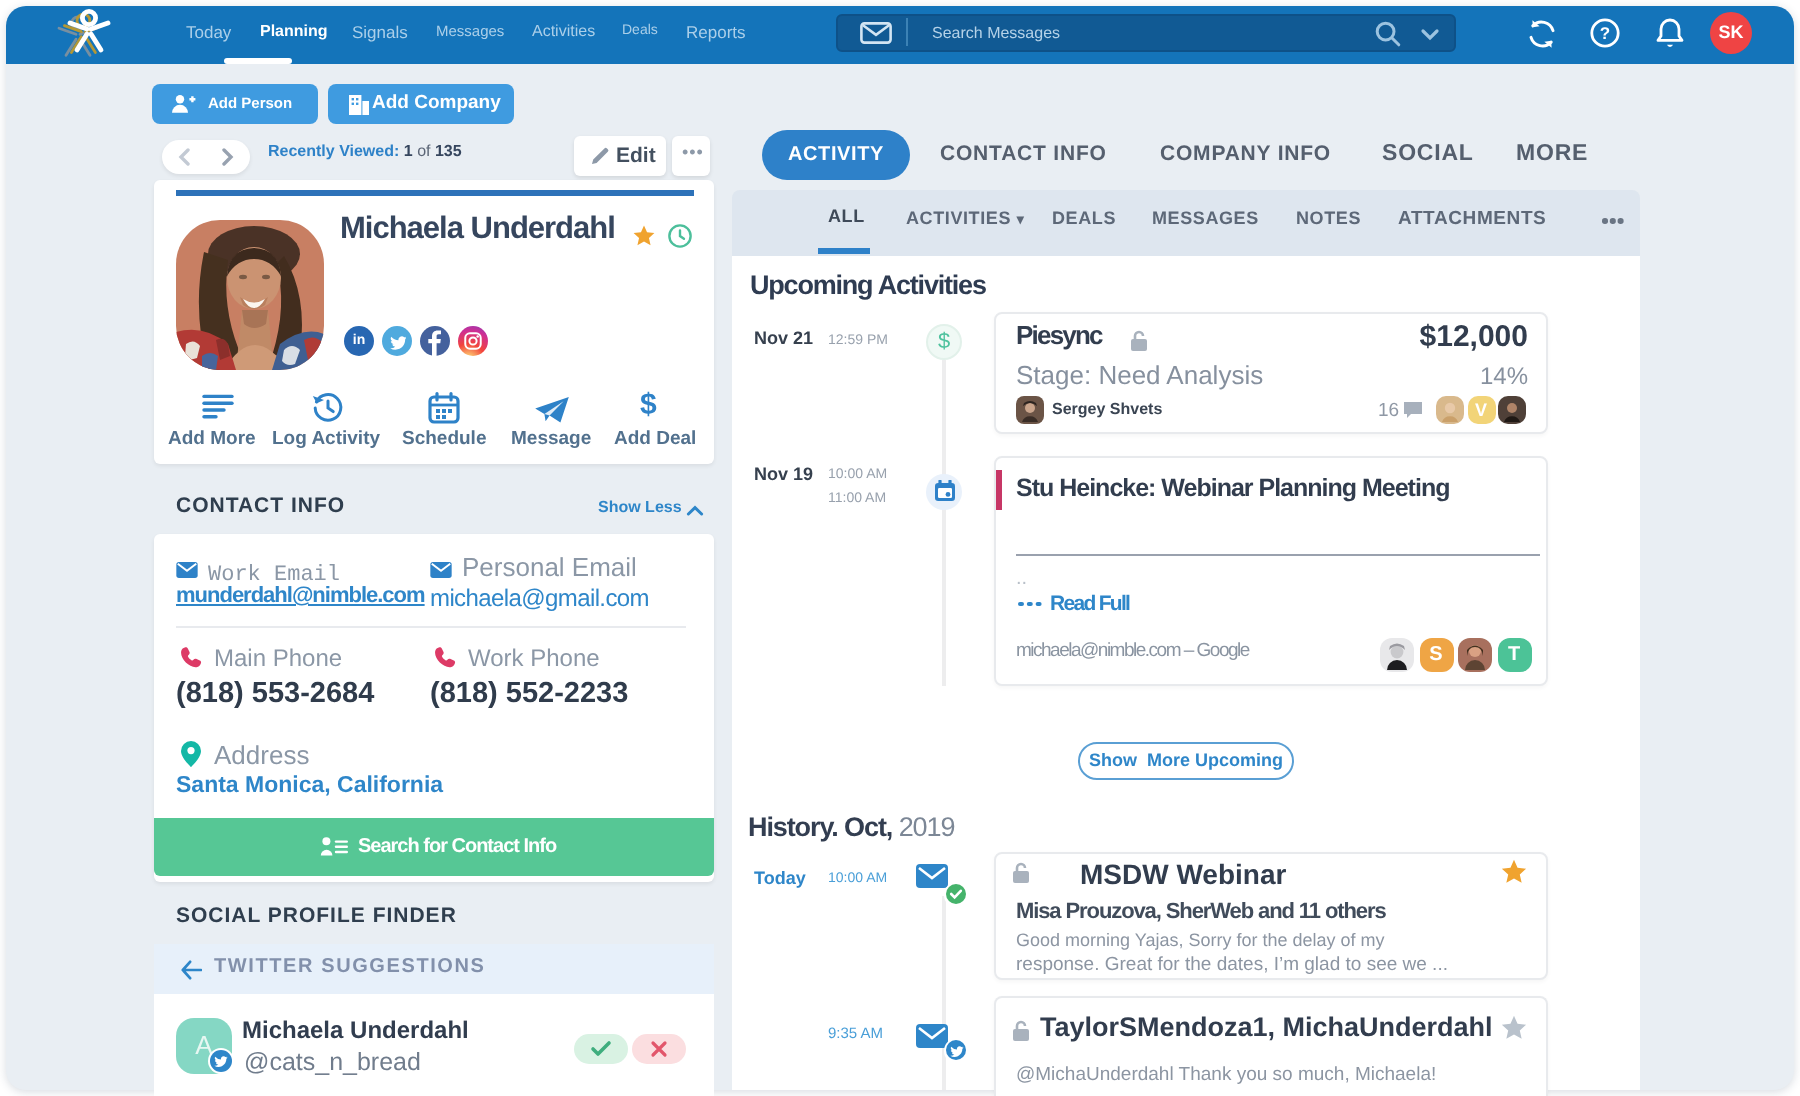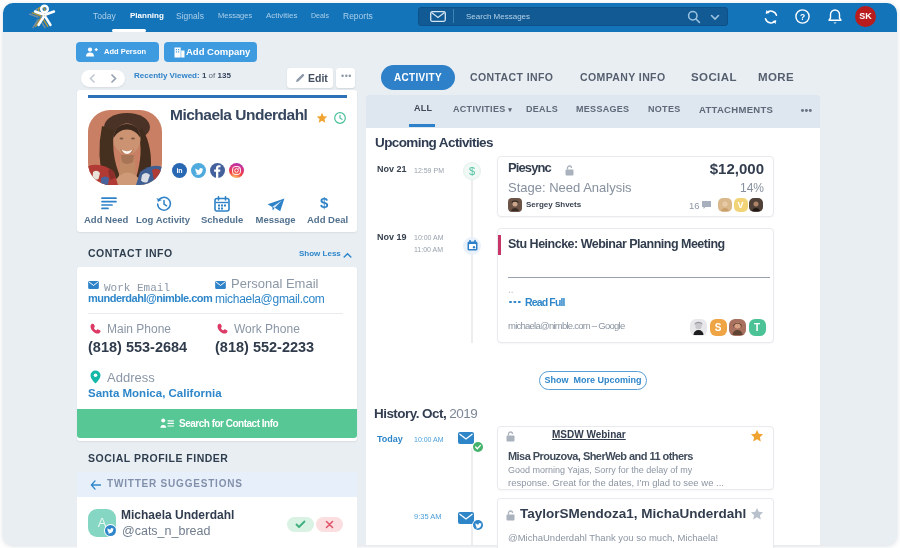--- a/index.html
+++ b/index.html
@@ -60,21 +60,21 @@
   <path d="M12.8 14.9 L12.6 11.4 L9.2 11.9 Z" fill="#fff"></path>
 </svg>
 <svg class="abs" style="left:795px;top:9px;" width="15" height="15" viewBox="0 0 15 15">
   <circle cx="7.5" cy="7.5" r="6.6" fill="none" stroke="#fff" stroke-width="1.4"></circle>
   <text x="7.5" y="10.6" text-anchor="middle" font-size="8.5" font-weight="bold" fill="#fff" font-family="Liberation Sans">?</text>
 </svg>
 <svg class="abs" style="left:827px;top:8px;" width="16" height="17" viewBox="0 0 16 17">
   <path d="M8 2 a4.5 4.5 0 0 1 4.5 4.5 V10 l1.5 2.2 H2 L3.5 10 V6.5 A4.5 4.5 0 0 1 8 2 Z" fill="none" stroke="#fff" stroke-width="1.4" stroke-linejoin="round"></path>
   <path d="M6.5 14.4 a1.6 1.6 0 0 0 3 0" fill="#fff"></path>
 </svg>
-<div class="abs" style="left:855px;top:6px;width:21px;height:21px;border-radius:50%;background:#b91c1c;color:#fff;font-size:9px;font-weight:bold;text-align:center;line-height:21px;">SK</div>
+<div class="abs" style="left:855px;top:6px;width:21px;height:21px;border-radius:50%;background:#ef4444;color:#fff;font-size:9px;font-weight:bold;text-align:center;line-height:21px;">SK</div>
 
 <div class="abs" style="left:76px;top:42px;width:83px;height:20px;background:#3f9be0;border-radius:4px;"></div>
 <svg class="abs" style="left:85px;top:47px;" width="13" height="10" viewBox="0 0 13 10">
   <circle cx="5" cy="2.6" r="2.1" fill="#fff"></circle>
     <path d="M1 9.4 a4 4 0 0 1 8 0 Z" fill="#fff"></path>
   <path d="M9.7 2.6 h3 M11.2 1.1 v3" stroke="#fff" stroke-width="1.2"></path>
 </svg>
 <div class="abs" id="addperson" style="left:104px;top:42px;height:20px;line-height:20px;color:#fff;font-size:7.5px;font-weight:bold;">Add Person</div>
 <div class="abs" style="left:164px;top:42px;width:93px;height:20px;background:#3f9be0;border-radius:4px;"></div>
 <svg class="abs" style="left:174px;top:46.5px;" width="11" height="11" viewBox="0 0 11 11">
@@ -150,21 +150,21 @@
 <div class="abs" style="left:210px;top:163px;width:15px;height:15px;border-radius:50%;background:#44619d;"></div>
 <svg class="abs" style="left:210px;top:163px;" width="15" height="15" viewBox="0 0 17 17">
     <path d="M9.4 17 V9.8 h2.1 l0.3 -2.4 H9.4 V5.9 c0 -0.7 0.2 -1.2 1.2 -1.2 h1.3 V2.6 C11.7 2.6 10.9 2.5 10 2.5 c-1.9 0 -3.2 1.2 -3.2 3.3 v1.6 H4.7 v2.4 h2.1 V17 Z" fill="#fff"></path>
   </svg>
 <div class="abs" style="left:229px;top:163px;width:15px;height:15px;border-radius:50%;background:radial-gradient(circle at 35% 115%, #fdd576 8%, #f2443b 42%, #cf2f93 75%, #8b3ab8 100%);"></div>
 <svg class="abs" style="left:232px;top:166px;" width="9" height="9" viewBox="0 0 10 10">
   <rect x="0.7" y="0.7" width="8.6" height="8.6" rx="2.6" fill="none" stroke="#fff" stroke-width="1.1"></rect>
   <circle cx="5" cy="5" r="2" fill="none" stroke="#fff" stroke-width="1.1"></circle>
   <circle cx="7.6" cy="2.5" r="0.7" fill="#fff"></circle>
 </svg>
-<div class="abs tcenter" id="lblnote" style="left:84px;top:214px;font-size:9.5px;font-weight:bold;color:#52718e;">Add Need</div>
+<div class="abs tcenter" id="lblnote" style="left:84px;top:214px;font-size:9.5px;font-weight:bold;color:#52718e;">Add More</div>
 <div class="abs tcenter" id="lbllog" style="left:136px;top:214px;font-size:9.5px;font-weight:bold;color:#52718e;">Log Activity</div>
 <div class="abs tcenter" id="lblsched" style="left:201px;top:214px;font-size:9.5px;font-weight:bold;color:#52718e;">Schedule</div>
 <div class="abs tcenter" id="lblmsg" style="left:255.5px;top:214px;font-size:9.5px;font-weight:bold;color:#52718e;">Message</div>
 <div class="abs tcenter" id="lbldeal" style="left:307px;top:214px;font-size:9.5px;font-weight:bold;color:#52718e;">Add Deal</div>
 <svg class="abs" style="left:101px;top:197px;" width="16" height="13" viewBox="0 0 16 13">
   <g stroke="#2e82c8" stroke-width="1.7" stroke-linecap="round">
       <path d="M1 1.2 H15"></path>
       <path d="M1 4.6 H15"></path>
       <path d="M1 8 H11"></path>
       <path d="M1 11.4 H7"></path>
@@ -202,21 +202,21 @@
 <svg class="abs" style="left:88px;top:281px;" width="11" height="8" viewBox="0 0 12 9">
     <rect width="12" height="9" rx="1.5" fill="#2e82c8"></rect>
     <path d="M0.8 1 L6 5 L11.2 1" fill="none" stroke="#fff" stroke-width="1.1"></path>
   </svg>
 <div class="abs" id="lblwe" style="left:104px;top:282px;font-size:11.0px;color:#8b97a6;font-family:Liberation Mono, monospace;">Work Email</div>
 <svg class="abs" style="left:215px;top:281px;" width="11" height="8" viewBox="0 0 12 9">
     <rect width="12" height="9" rx="1.5" fill="#2e82c8"></rect>
     <path d="M0.8 1 L6 5 L11.2 1" fill="none" stroke="#fff" stroke-width="1.1"></path>
   </svg>
 <div class="abs" id="lblpe" style="left:231px;top:276px;font-size:13.0px;color:#8b97a6;">Personal Email</div>
-<div class="abs" id="email1" style="left:88px;top:292px;font-size:11px;letter-spacing:-.5px;font-weight:bold;color:#2e86c9;">munderdahl@nimble.com</div>
+<div class="abs" id="email1" style="left:88px;top:292px;font-size:11px;letter-spacing:-.5px;font-weight:bold;color:#2e86c9;text-decoration:underline;">munderdahl@nimble.com</div>
 <div class="abs" id="email2" style="left:215px;top:292px;font-size:12px;letter-spacing:-.3px;font-weight:normal;color:#2e86c9;">michaela@gmail.com</div>
 <div class="abs" style="left:88px;top:313px;width:255px;height:1px;background:#e8eaee;"></div>
 <svg class="abs" style="left:90px;top:323px;" width="11" height="11" viewBox="0 0 11 11">
     <path d="M2.4 0.8 C3 0.5 3.6 0.7 3.9 1.3 L4.7 2.9 C5 3.5 4.8 4.1 4.3 4.5 C4 4.7 3.9 5 4 5.3 C4.4 6.2 5 6.8 5.9 7.2 C6.2 7.3 6.5 7.2 6.7 6.9 C7.1 6.4 7.7 6.2 8.3 6.5 L9.9 7.3 C10.5 7.6 10.7 8.2 10.4 8.8 C10.1 9.6 9.5 10.3 8.7 10.5 C5 11.5 -0.5 6 0.7 2.3 C0.9 1.5 1.6 1 2.4 0.8 Z" fill="#dd3a66"></path>
   </svg>
 <div class="abs" id="lblmp" style="left:107px;top:322px;font-size:12px;color:#8b97a6;">Main Phone</div>
 <svg class="abs" style="left:217px;top:323px;" width="11" height="11" viewBox="0 0 11 11">
     <path d="M2.4 0.8 C3 0.5 3.6 0.7 3.9 1.3 L4.7 2.9 C5 3.5 4.8 4.1 4.3 4.5 C4 4.7 3.9 5 4 5.3 C4.4 6.2 5 6.8 5.9 7.2 C6.2 7.3 6.5 7.2 6.7 6.9 C7.1 6.4 7.7 6.2 8.3 6.5 L9.9 7.3 C10.5 7.6 10.7 8.2 10.4 8.8 C10.1 9.6 9.5 10.3 8.7 10.5 C5 11.5 -0.5 6 0.7 2.3 C0.9 1.5 1.6 1 2.4 0.8 Z" fill="#dd3a66"></path>
   </svg>
 <div class="abs" id="lblwp" style="left:234px;top:322px;font-size:12px;color:#8b97a6;">Work Phone</div>
@@ -368,21 +368,21 @@
 <div class="abs" style="left:471.5px;top:440.5px;width:13px;height:13px;border-radius:50%;background:#fff;"></div>
 <svg class="abs" style="left:473px;top:442px;" width="10" height="10" viewBox="0 0 10 10">
     <circle cx="5" cy="5" r="5" fill="#45b36b"></circle>
     <path d="M2.6 5 L4.3 6.7 L7.4 3.4" fill="none" stroke="#fff" stroke-width="1.3" stroke-linecap="round"></path>
   </svg>
 <div class="abs" style="left:497px;top:426px;width:277px;height:64px;background:#fff;border:1px solid #e8eaed;border-radius:4px;box-shadow:0 1px 2px rgba(0,0,0,.04);"></div>
 <svg class="abs" style="left:506px;top:431px;" width="9" height="11" viewBox="0 0 9 11">
     <rect x="0.5" y="4.5" width="8" height="6" rx="1" fill="#a9b2bd"></rect>
     <path d="M2.5 4.5 V3 a2 2 0 0 1 4 0" fill="none" stroke="#a9b2bd" stroke-width="1.3"></path>
   </svg>
-<div class="abs" id="msdw" style="left:552px;top:429px;font-size:10px;font-weight:bold;color:#323d4e;text-decoration:underline;">MSDW Webinar</div>
+<div class="abs" id="msdw" style="left:540px;top:429px;font-size:14px;font-weight:bold;color:#323d4e;">MSDW Webinar</div>
 <svg class="abs" style="left:750px;top:429px;" width="14" height="14" viewBox="0 0 15 15">
     <path d="M7.5 1 L9.4 5.2 L14 5.7 L10.6 8.8 L11.6 13.3 L7.5 11 L3.4 13.3 L4.4 8.8 L1 5.7 L5.6 5.2 Z" fill="#f0a32f"></path>
   </svg>
 <div class="abs" id="misa" style="left:508px;top:450px;font-size:11px;letter-spacing:-.55px;font-weight:bold;color:#414c5b;">Misa Prouzova, SherWeb and 11 others</div>
 <div class="abs" id="good1" style="left:508px;top:464.5px;font-size:9.0px;color:#8c95a2;">Good morning Yajas, Sorry for the delay of my</div>
 <div class="abs" id="good2" style="left:508px;top:476.5px;font-size:9.5px;color:#8c95a2;">response. Great for the dates, I’m glad to see we ...</div>
 
 <div class="abs" id="t935" style="left:414px;top:512px;font-size:7.5px;color:#4a9fd8;">9:35 AM</div>
 <svg class="abs" style="left:458px;top:512px;" width="16" height="12" viewBox="0 0 16 12">
     <rect width="16" height="12" rx="2" fill="#2e86c9"></rect>

